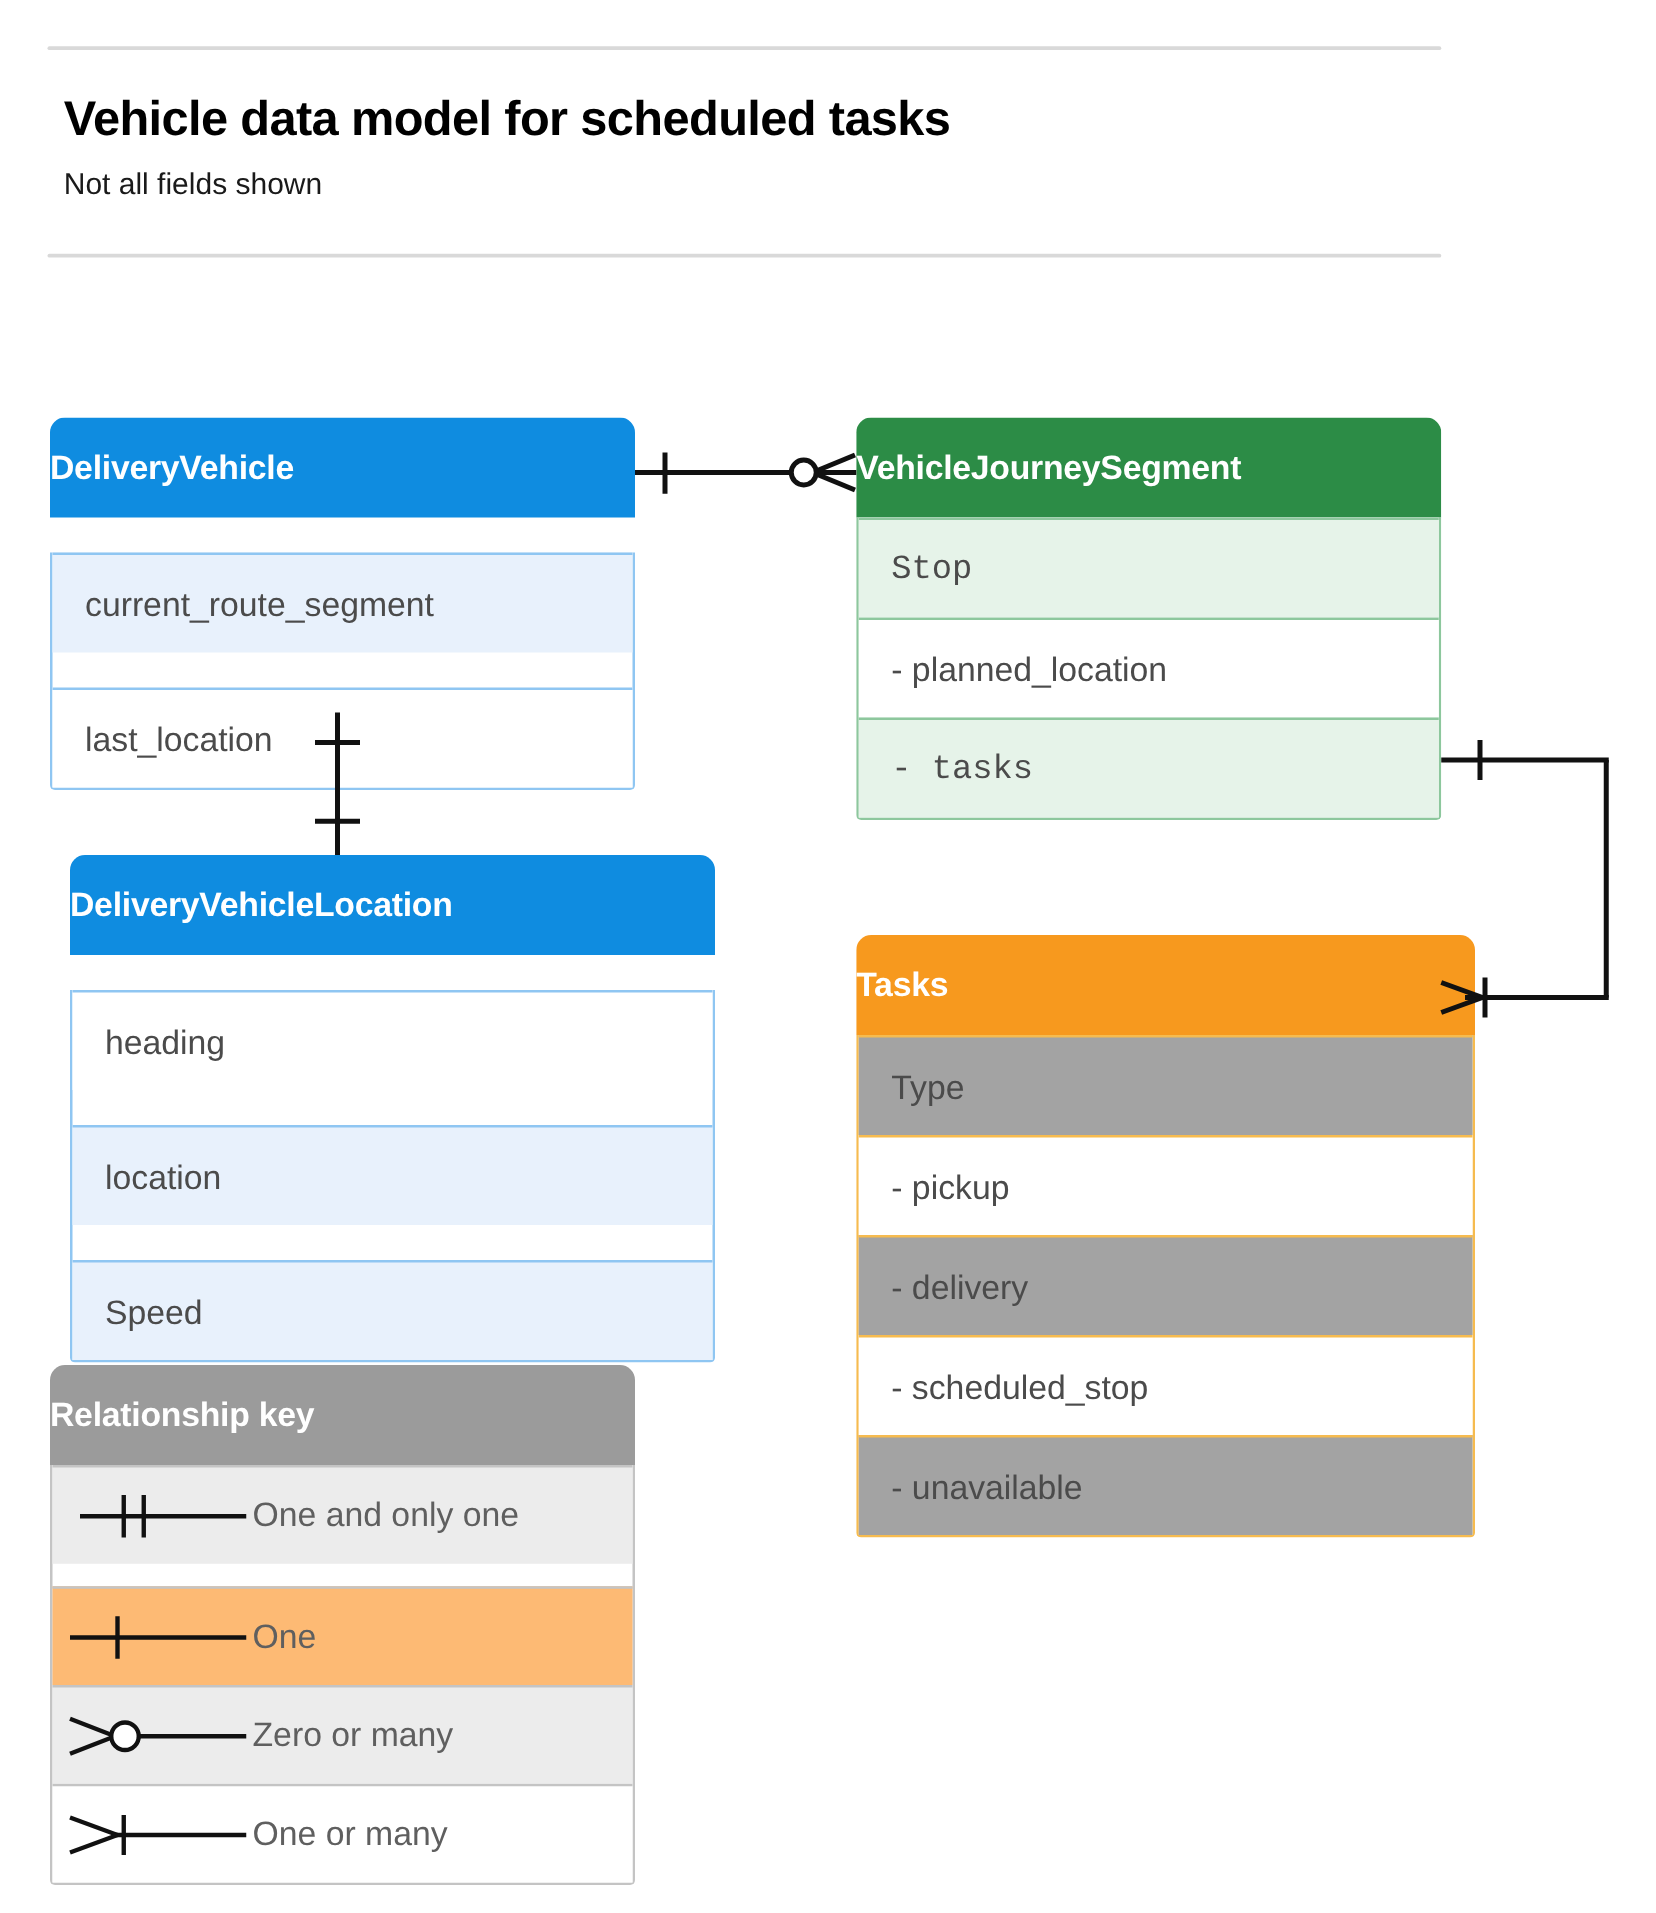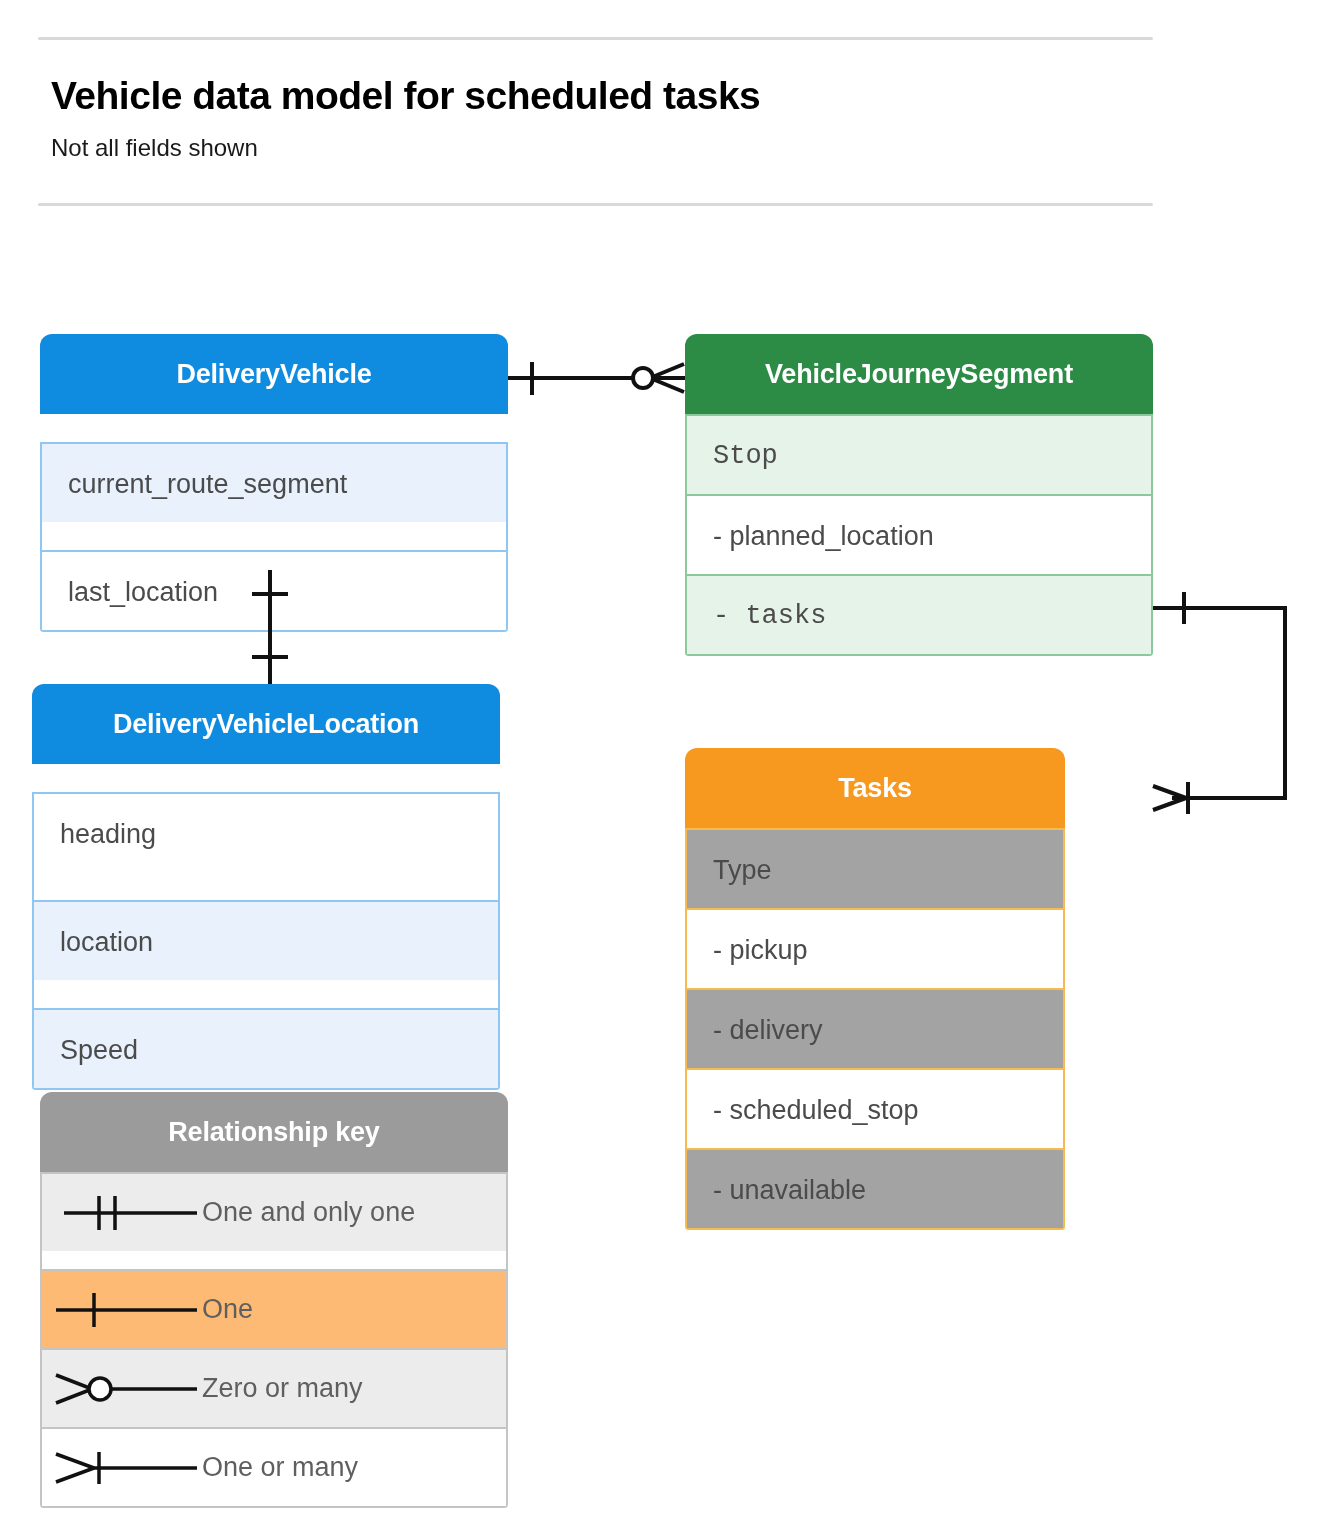--- a/index.html
+++ b/index.html
@@ -29,21 +29,21 @@
     font-size: 24px; color: #1a1a1a; white-space: nowrap;
   }
 
   
   .entity {
     position: absolute;
     border-radius: 12px 12px 4px 4px;
     overflow: hidden;
   }
   .entity-header {
-    height: 80px; line-height: 80px; text-align: center;
+    height: 80px; line-height: 80px; 
     color: #ffffff; font-size: 27px; font-weight: bold;
     letter-spacing: -0.2px; white-space: nowrap;
   }
   .entity-rows { border-style: solid; border-width: 0 2px 2px 2px; }
   .row {
     height: 80px; line-height: 80px;
     font-size: 27px; color: #4b4b4b;
     white-space: nowrap; overflow: hidden;
     padding-left: 26px;
     border-top-style: solid; border-top-width: 2px;
@@ -67,22 +67,22 @@
   .theme-orange .row           { border-top-color: #f6bb4f; background: #ffffff; }
   .theme-orange .row.alt       { background: #a3a3a3; }
 
   
   .theme-gray .entity-header { background: #9b9b9b; }
   .theme-gray .entity-rows   { border-color: #c4c4c4; }
 
   
   #entity-delivery-vehicle          { left: 40px;  top: 334px; width: 468px; }
   #entity-vehicle-journey-segment   { left: 685px; top: 334px; width: 468px; }
-  #entity-delivery-vehicle-location { left: 32px;  top: 684px; width: 468px; }
-  #entity-tasks                     { left: 685px; top: 748px; width: 380px; }
+  #entity-delivery-vehicle-location { left: 56px;  top: 684px; width: 516px; }
+  #entity-tasks                     { left: 685px; top: 748px; width: 495px; }
   #legend-box                       { left: 40px;  top: 1092px; width: 468px; }
 
   
   .legend-row {
     position: relative; height: 79px;
     border-top-style: solid; border-top-width: 2px;
     display: flex; align-items: center;
   }
   .legend-row .sym { width: 160px; height: 79px; flex: 0 0 160px; }
   .legend-row .lbl {

